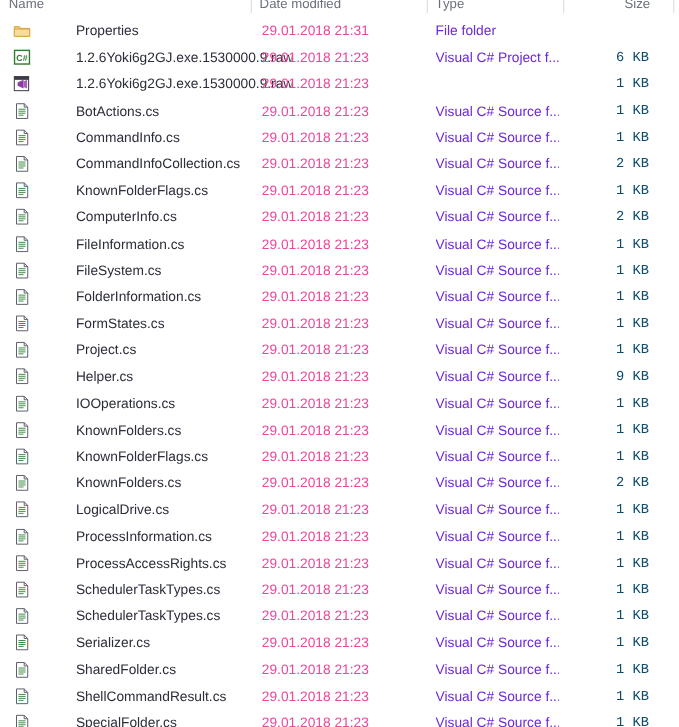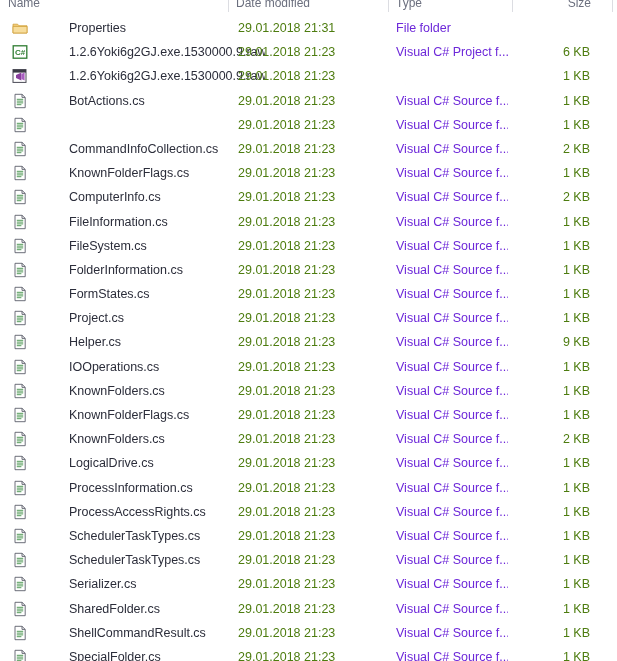--- a/index.html
+++ b/index.html
@@ -53,23 +53,23 @@
   }
   .cell {
     position: absolute;
     top: 0; height: 24.2px;
     line-height: 24.2px;
     font-size: 12.5px;
     white-space: nowrap;
     overflow: hidden;
   }
   .c-name  { left: 30px;  width: 196px; color: #2b2d3a; margin-left: 39px; }
-  .c-date  { left: 238px; width: 146px; color: #4d7c0f; }
+  .c-date  { left: 238px; width: 146px; color: #ec4899; }
   .c-type  { left: 396px; width: 112px; color: #6d28d9; }
-  .c-size  { left: 508px; width: 82px;  color: #4d7c0f; text-align: right; }
+  .c-size  { left: 508px; width: 82px;  color: #0c4a6e; text-align: right; font-family: Liberation Mono, monospace; }
 
   
   .icon {
     position: absolute;
     left: 12px; top: 4px;
     width: 16px; height: 16px;
   }
   .icon svg { display: block; }
 </style>
 </head>
@@ -151,20 +151,21 @@
             <path d="M3 1.3 H10 L13.2 4.4 V14.7 H3 Z" fill="#ffffff" stroke="#5c5f6b" stroke-width="0.9"></path>
             <path d="M10 1.3 V4.4 H13.2" fill="none" stroke="#5c5f6b" stroke-width="0.9"></path>
             <g stroke="#3f8f46" stroke-width="0.9">
               <line x1="4.8" y1="6.3" x2="11.2" y2="6.3"></line>
               <line x1="4.8" y1="8.1" x2="11.2" y2="8.1"></line>
               <line x1="4.8" y1="9.9" x2="11.2" y2="9.9"></line>
               <line x1="4.8" y1="11.7" x2="9.4" y2="11.7"></line>
             </g>
           </svg>
         </span>
+        <span class="cell c-name">CommandInfo.cs</span>
         <span class="cell c-date">29.01.2018 21:23</span>
         <span class="cell c-type">Visual C# Source f...</span>
         <span class="cell c-size">1 KB</span>
       </div>
       <div class="row">
         <span class="icon">
           <svg width="16" height="16" viewBox="0 0 16 16">
             <path d="M3 1.3 H10 L13.2 4.4 V14.7 H3 Z" fill="#ffffff" stroke="#5c5f6b" stroke-width="0.9"></path>
             <path d="M10 1.3 V4.4 H13.2" fill="none" stroke="#5c5f6b" stroke-width="0.9"></path>
             <g stroke="#3f8f46" stroke-width="0.9">

